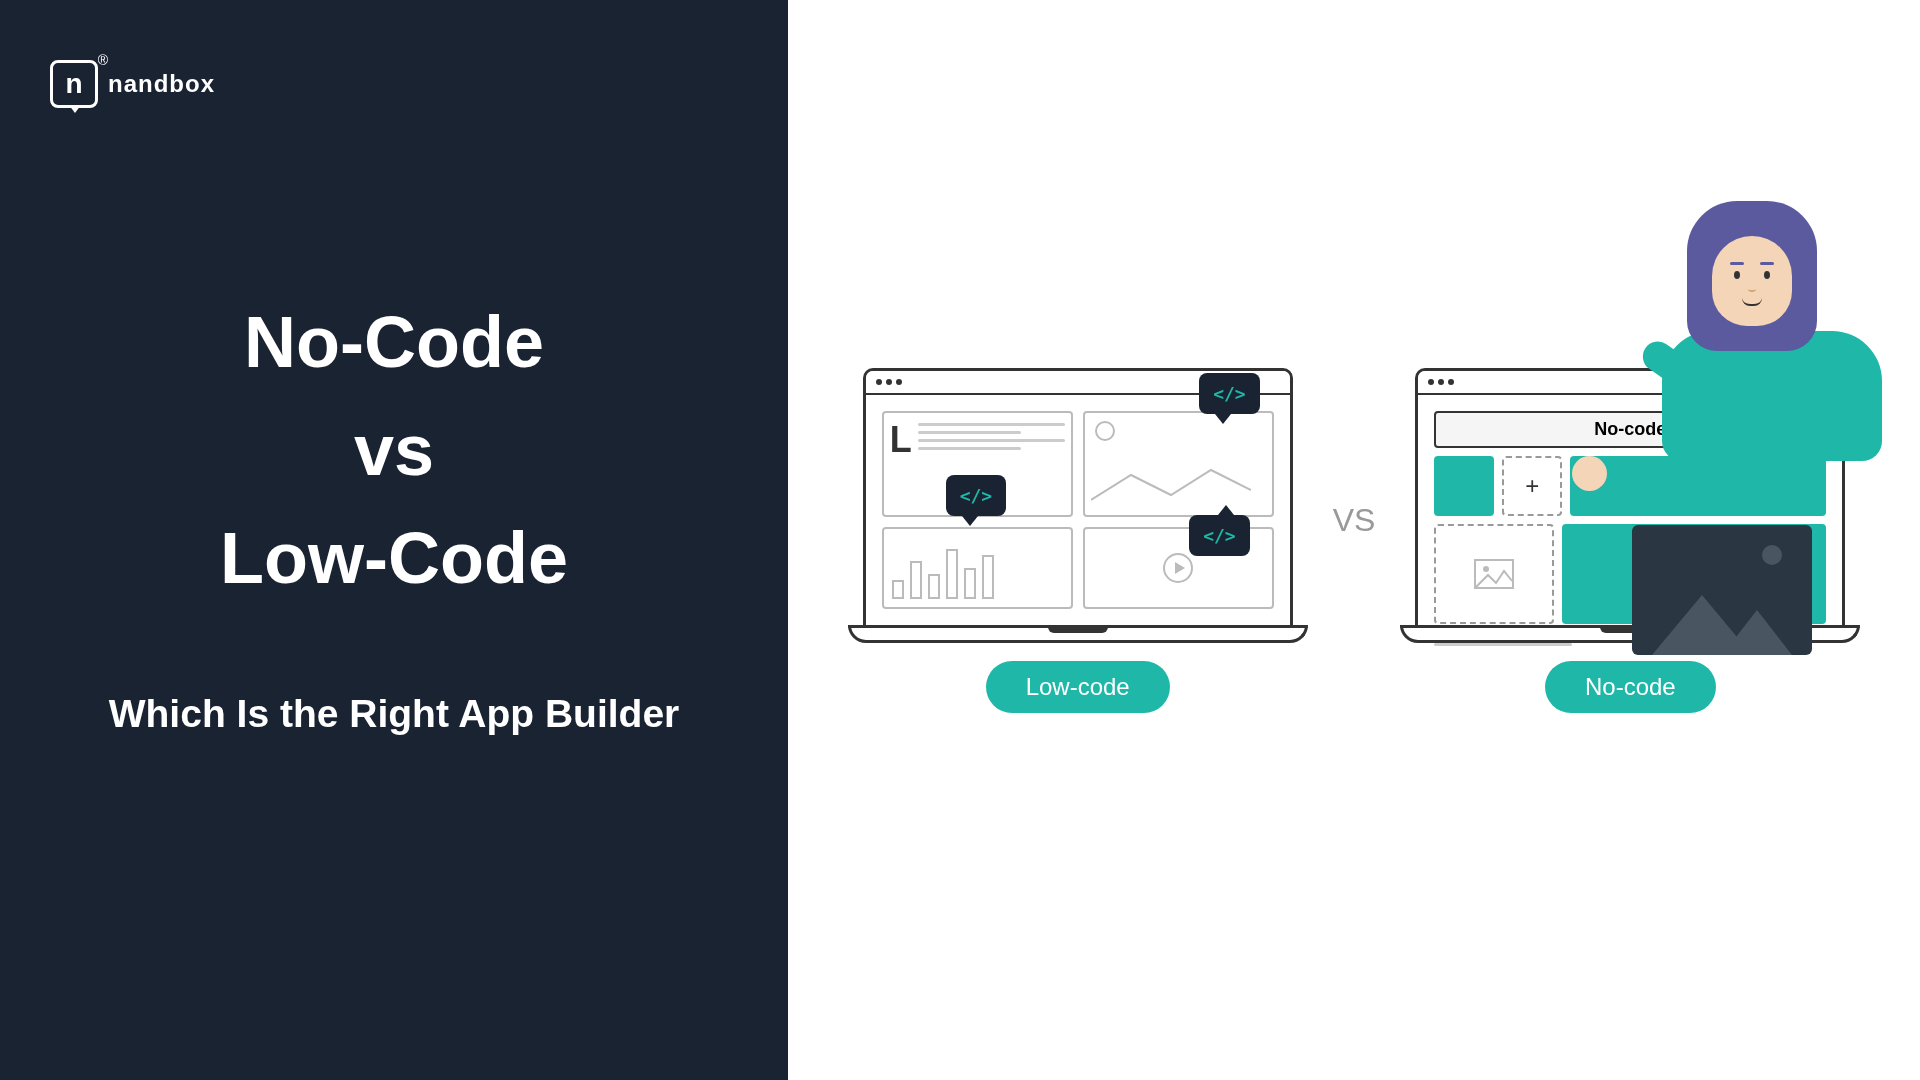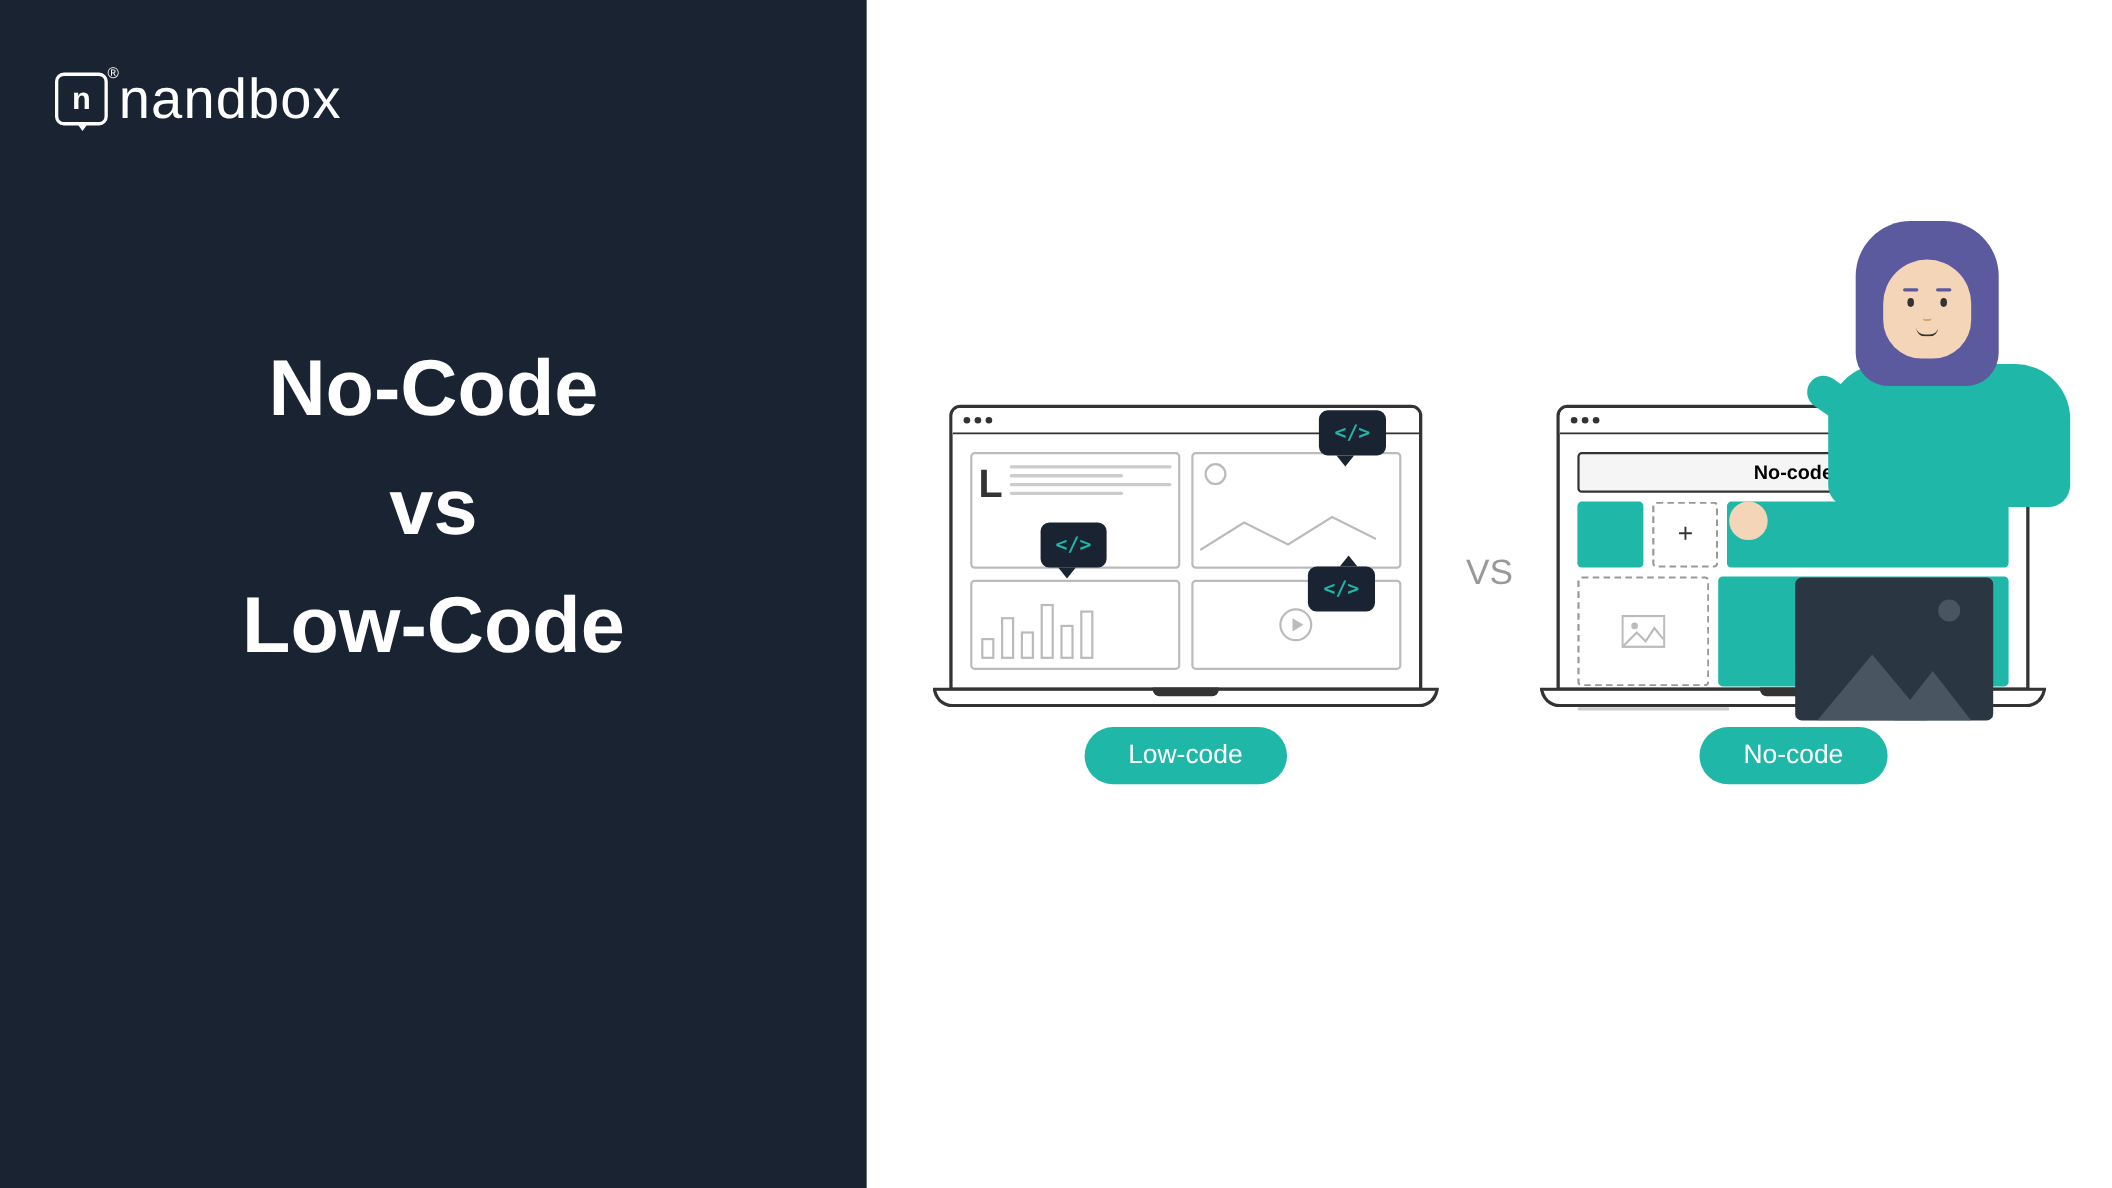--- a/index.html
+++ b/index.html
@@ -5,21 +5,21 @@
 * { margin: 0; padding: 0; box-sizing: border-box; }
 body { width: 1920px; height: 1080px; font-family: Arial, Helvetica, sans-serif; overflow: hidden; }
 .container { display: flex; width: 100%; height: 100%; }
 .left-panel { width: 788px; height: 100%; background: #1a2332; padding: 60px 50px; display: flex; flex-direction: column; }
 .logo { display: flex; align-items: center; gap: 10px; margin-bottom: 180px; }
 .logo-icon { position: relative; }
 .logo-box { width: 48px; height: 48px; border: 3px solid #fff; border-radius: 8px; display: flex; align-items: center; justify-content: center; position: relative; }
 .logo-box::after { content: ''; position: absolute; bottom: -8px; left: 16px; width: 0; height: 0; border-left: 6px solid transparent; border-right: 6px solid transparent; border-top: 8px solid #fff; }
 .logo-n { color: #fff; font-size: 28px; font-weight: bold; }
 .logo-reg { position: absolute; top: -8px; right: -10px; color: #fff; font-size: 14px; }
-.logo-text { color: #fff; font-size: 51px; font-weight: 400; letter-spacing: 1px; }
+.logo-text { color: #fff; font-size: 24px; font-weight: 700; letter-spacing: 1px; }
 .title-section { text-align: center; }
 .main-title { color: #fff; font-size: 72px; font-weight: bold; line-height: 1.5; margin-bottom: 80px; }
 .subtitle { color: #fff; font-size: 39px; font-weight: bold; }
 .right-panel { flex: 1; background: #fff; display: flex; align-items: center; justify-content: center; gap: 40px; padding: 0 60px; }
 .laptop-section { display: flex; flex-direction: column; align-items: center; }
 .laptop { width: 430px; position: relative; }
 .laptop-screen { border: 3px solid #333; border-radius: 10px 10px 0 0; background: #fff; overflow: visible; position: relative; }
 .browser-bar { height: 24px; background: #fff; border-bottom: 2px solid #333; border-radius: 7px 7px 0 0; display: flex; align-items: center; padding: 0 10px; gap: 5px; }
 .browser-dots { display: flex; gap: 4px; }
 .dot { width: 6px; height: 6px; border-radius: 50%; background: #333; }
@@ -104,20 +104,21 @@
         <span class="logo-reg">®</span>
       </div>
       <span class="logo-text">nandbox</span>
     </div>
     <div class="title-section">
       <div class="main-title">
         <div>No-Code</div>
         <div>vs</div>
         <div>Low-Code</div>
       </div>
+      <div class="subtitle">Which Is the Right App Builder</div>
     </div>
   </div>
 
   <div class="right-panel">
 
     <div class="laptop-section">
       <div class="laptop">
         <div class="laptop-screen">
           <div class="browser-bar">
             <div class="browser-dots">

